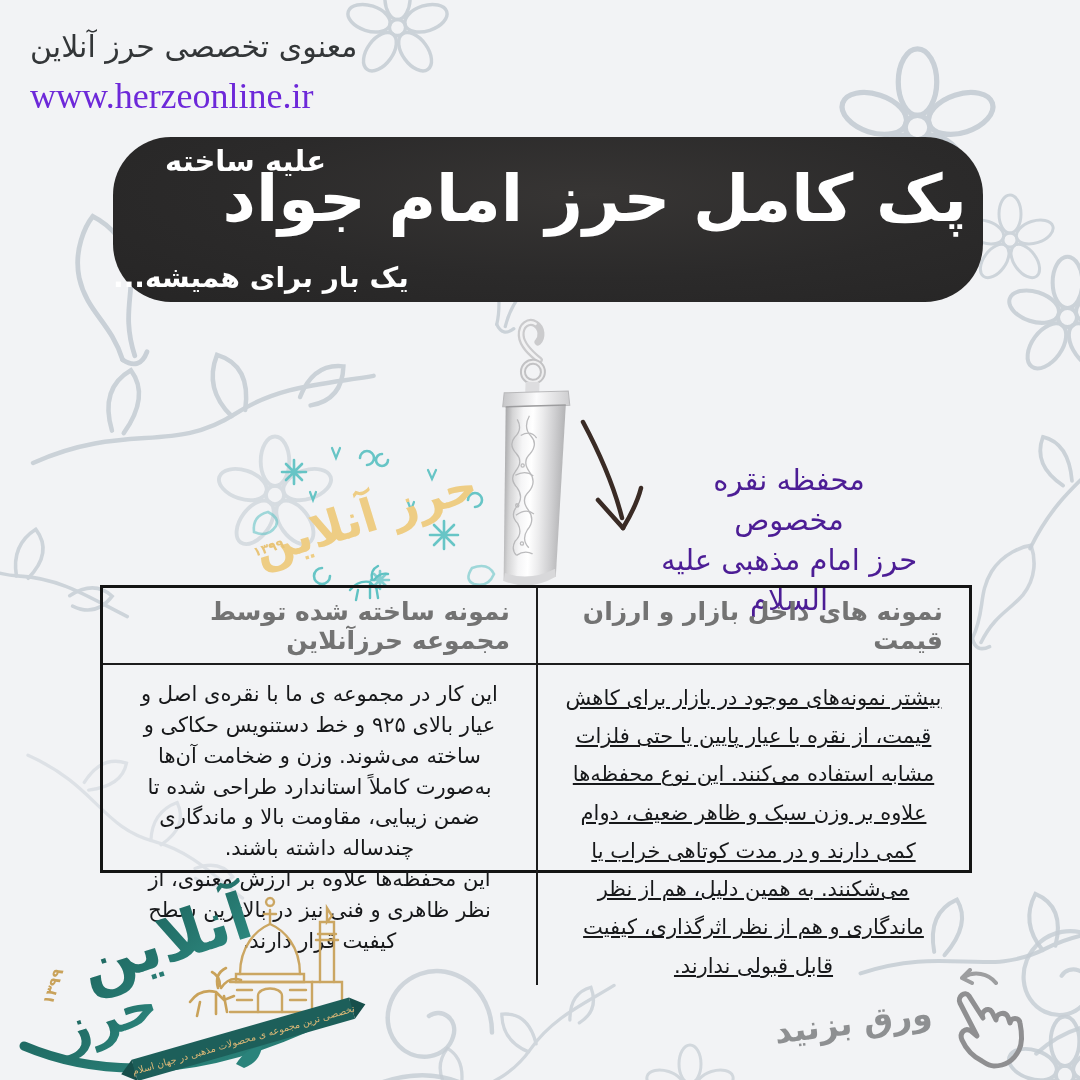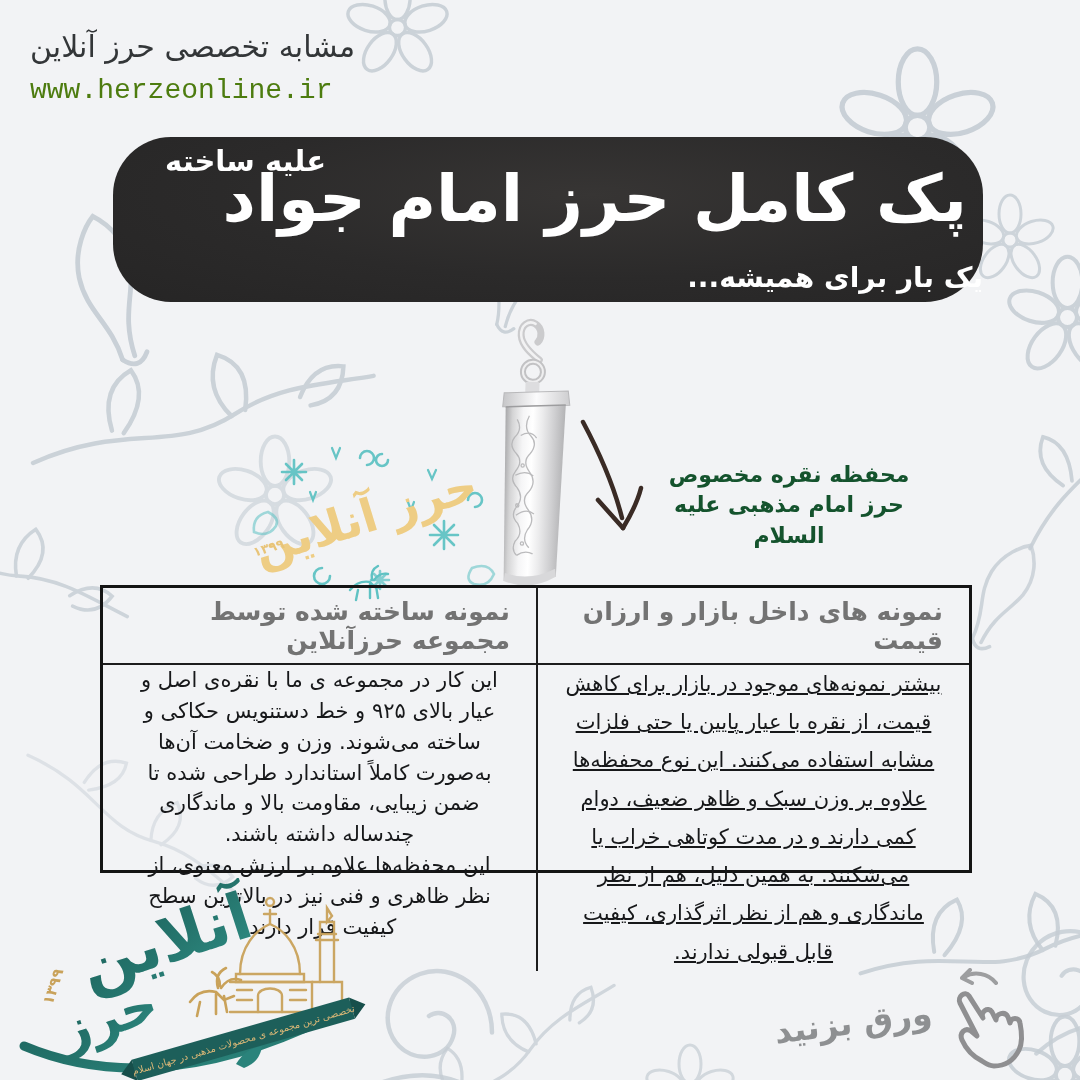--- a/index.html
+++ b/index.html
@@ -8,69 +8,69 @@
   .page {
     position:relative; width:1080px; height:1080px;
     background:#f2f3f5; overflow:hidden; direction:rtl;
   }
   svg { display:block; }
   .bg-pattern { position:absolute; inset:0; pointer-events:none; }
 
   
   .header { position:absolute; top:24px; left:30px; right:36px; text-align:left; direction:rtl; }
   .brand-line { font-size:30px; color:#333638; letter-spacing:0; line-height:1.55; }
-  .website { font-size:28px; color:#4d7c0f; direction:ltr; font-family:Liberation Mono, monospace; line-height:1.4; }
+  .website { font-size:36px; color:#6d28d9; direction:ltr; font-family:Liberation Serif, serif; line-height:1.4; }
 
   
   .banner {
     position:absolute; left:113px; top:137px; width:870px; height:165px;
     border-radius:58px;
     background:radial-gradient(ellipse at 55% 35%, #373534 0%, #2b2a2a 55%, #262525 100%);
     color:#ffffff;
   }
   .banner-pre {
     position:absolute; top:7px; left:40px; width:185px;
     font-size:29px; font-weight:bold; text-align:center; direction:rtl;
   }
   .banner-title {
     position:absolute; top:20px; left:60px; right:16px; height:96px;
     font-size:65px; font-weight:bold; text-align:right; direction:rtl;
     line-height:1.3; white-space:nowrap;
   }
   .banner-sub {
-    position:absolute; bottom:8px; left:0; right:0;
-    font-size:28px; font-weight:bold; text-align:right; direction:rtl;
+    position:absolute; bottom:8px; left:0; right:16px;
+    font-size:28px; font-weight:bold; text-align:left; direction:rtl;
   }
 
   
   .pendant { position:absolute; left:490px; top:316px; }
   .arrow { position:absolute; left:565px; top:408px; }
   .caption {
     position:absolute; top:460px; right:160px; width:262px;
-    font-size:22px; font-weight:700; color:#14532d; text-align:center;
+    font-size:29px; font-weight:400; color:#4c1d95; text-align:center;
     direction:rtl; line-height:1.38;
   }
 
   
   .watermark { position:absolute; left:232px; top:440px; pointer-events:none; }
 
   
   .cmp-table {
     position:absolute; left:100px; top:585px; width:872px; height:288px;
     border:3px solid #141414;
     display:grid; grid-template-columns:1fr 1fr; grid-template-rows:77px 1fr;
     direction:rtl; background:transparent;
   }
   .cmp-cell { padding:0 26px; }
   .cmp-head {
     display:flex; align-items:center; justify-content:center;
     font-size:25px; font-weight:bold; color:#737373; border-bottom:2px solid #1d1d1d;
   }
   .cmp-head.col-right, .cmp-body.col-right { border-left:2px solid #1d1d1d; }
-  .cmp-body { font-size:21px; color:#17181a; text-align:center; }
+  .cmp-body { padding-top:14px; font-size:21px; color:#17181a; text-align:center; }
   .cmp-body.col-right p { line-height:1.82;text-decoration:underline; }
   .cmp-body.col-left  p { line-height:1.47; }
 
   
   .logo { position:absolute; left:-6px; top:878px; pointer-events:none; }
 
   
   .swipe-hint { position:absolute; left:780px; top:965px; width:260px; height:110px; }
   .swipe-label {
     position:absolute; right:108px; top:38px;
@@ -127,21 +127,21 @@
       <use href="#m-swirl" x="0" y="0" transform="translate(360,950) scale(1.5)" opacity="0.8"></use>
       <use href="#m-vine" x="0" y="0" transform="translate(380,1020) scale(1.1) rotate(-10)" opacity="0.75"></use>
       <use href="#m-vine" x="0" y="0" transform="translate(900,830) scale(1.35) rotate(18)" opacity="0.85"></use>
       <use href="#m-swirl" x="0" y="0" transform="translate(980,940) scale(1.4) rotate(-20)" opacity="0.8"></use>
       <use href="#m-flower" x="0" y="0" transform="translate(1000,1010) scale(1.3)" opacity="0.85"></use>
       <use href="#m-flower" x="0" y="0" transform="translate(640,1040) scale(1.0)" opacity="0.7"></use>
     </g>
   </svg>
 
   <div class="header">
-    <div class="brand-line">مشابه تخصصی حرز آنلاین</div>
+    <div class="brand-line">معنوی تخصصی حرز آنلاین</div>
     <div class="website">www.herzeonline.ir</div>
   </div>
 
   <div class="banner">
     <div class="banner-pre">علیه ساخته</div>
     <div class="banner-title">پک کامل حرز امام جواد</div>
     <div class="banner-sub">یک بار برای همیشه...</div>
   </div>
 
   <svg class="pendant" width="92" height="280" viewBox="0 0 92 280">

